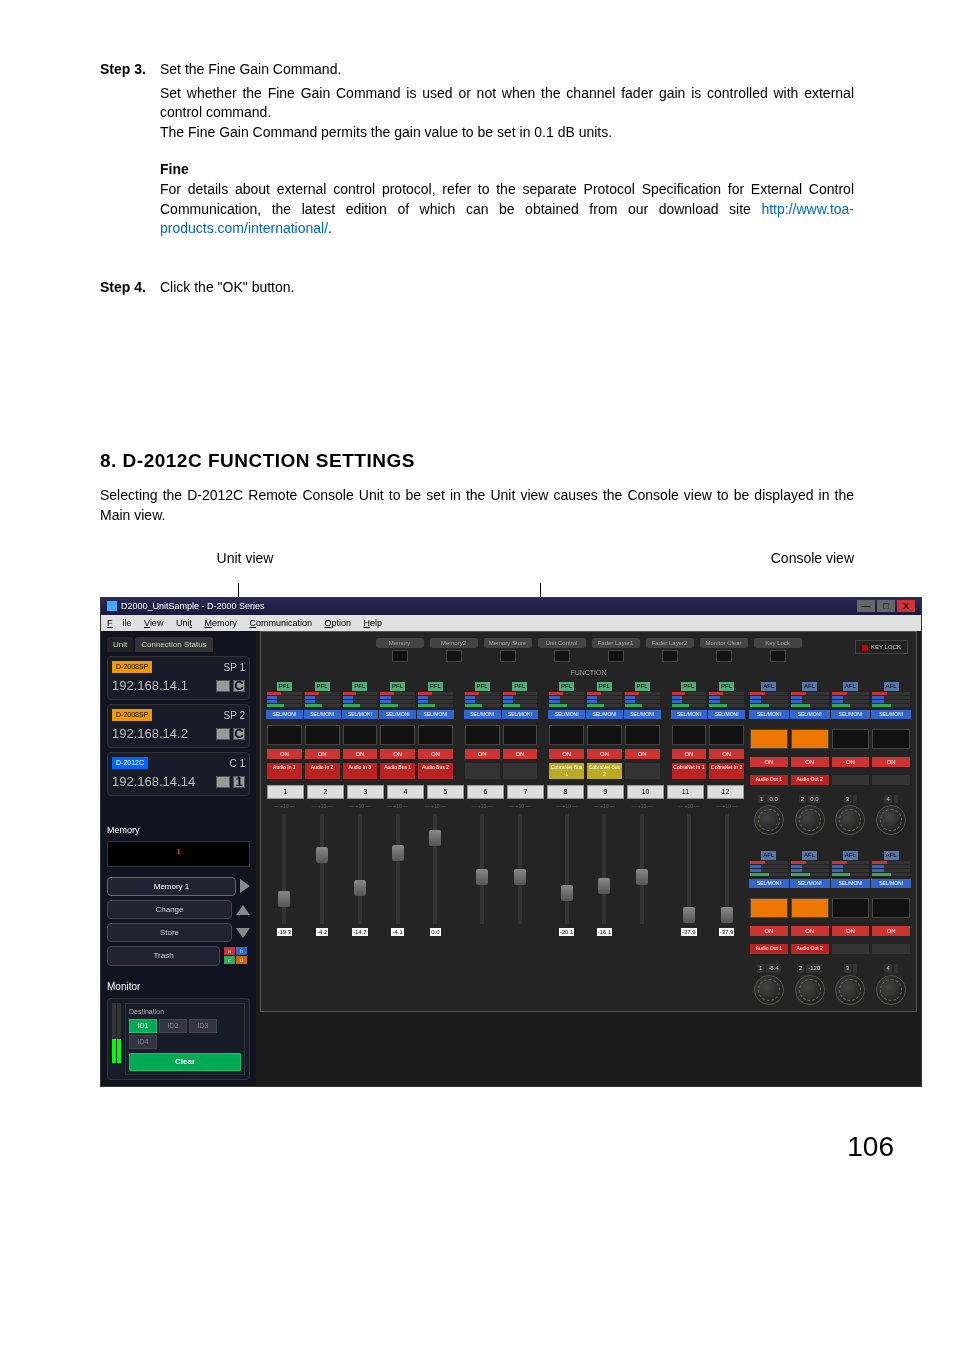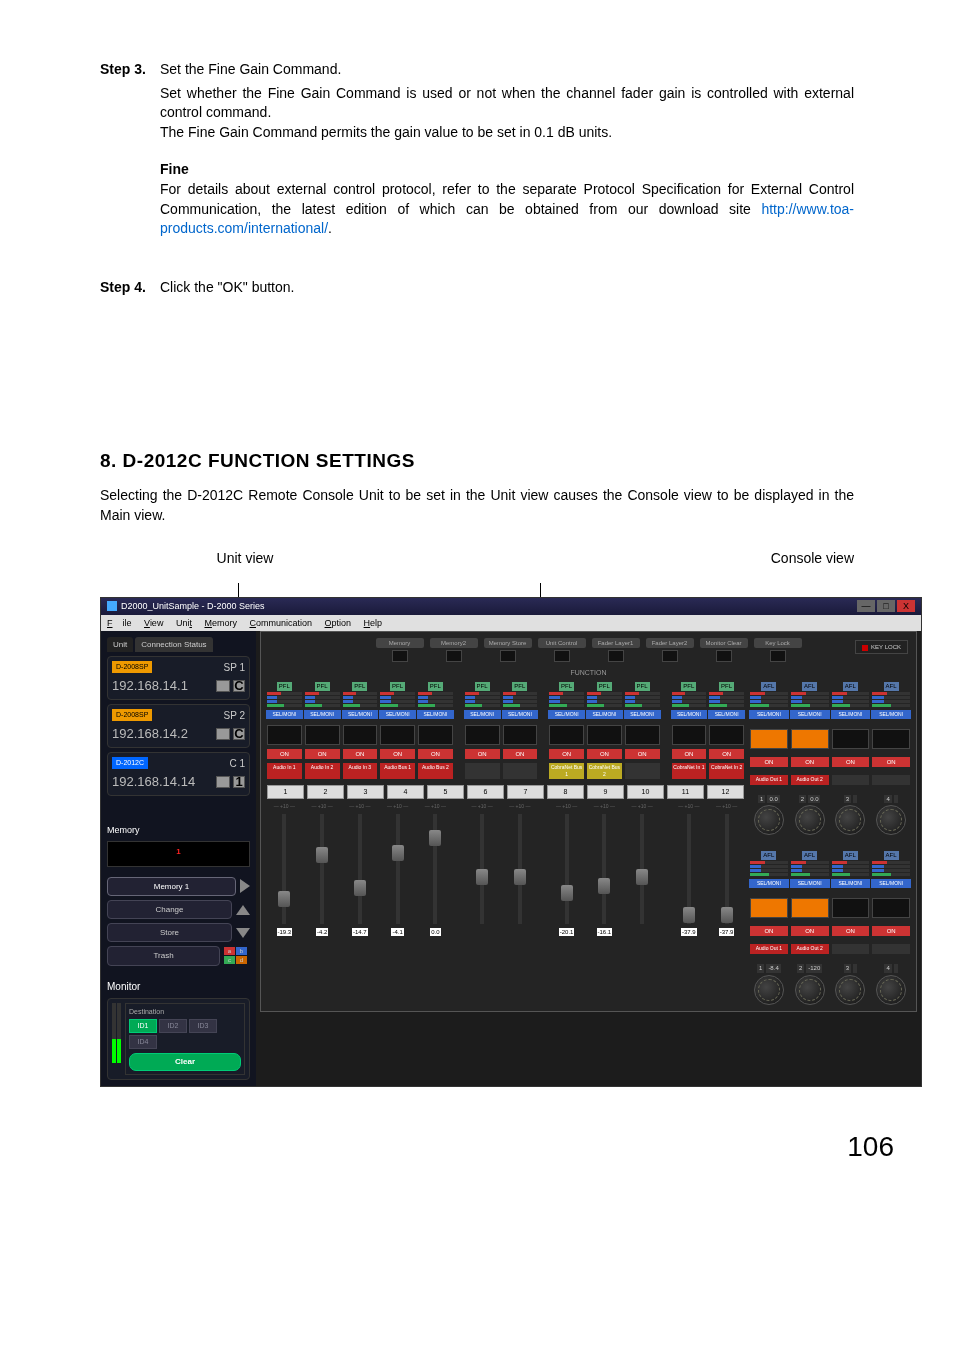--- a/index.html
+++ b/index.html
@@ -82,21 +82,21 @@
   .tbtns span { width:11px; height:8px; font-size:6px; text-align:center; line-height:8px;}
   .monhdr { font-size:10px; color:#fff; margin-top:14px; margin-bottom:4px;}
   .monbox { border:1px solid #333; border-radius:4px; padding:4px; display:flex; gap:4px; background:#181c28;}
   .meters { display:flex; gap:1px;}
   .meters span { width:4px; height:60px; background:linear-gradient(to top,#0f0 40%,#333 40%);}
   .dest { flex:1; border:1px solid #333; padding:3px;}
   .dest .dlbl { font-size:7px; color:#aaa; margin-bottom:3px;}
   .dest .dgrid { display:flex; flex-wrap:wrap; gap:2px;}
   .dest .dgrid span { width:26px; height:12px; background:#334; border:1px solid #445; font-size:7px; text-align:center; line-height:12px; color:#889;}
   .dest .dgrid span.act { background:#0a5; color:#fff; border-color:#0c7;}
-  .dest .clr { margin-top:4px; background:#0a5; color:#fff; border:1px solid #0c7; border-radius:7px; padding:2px; text-align:center; font-size:8px; font-weight:bold;}
+  .dest .clr { margin-top:4px; background:#0a5; color:#fff; border:1px solid #0c7; border-radius:1px; padding:2px; text-align:center; font-size:8px; font-weight:bold;}
 
   .right-pane { flex:1; background:#1c1c1c; }
   .right-pane .tabbar { display:flex; padding:4px 0 0 6px;}
   .right-pane .tabbar .rtab { background:#333; padding:2px 10px; font-size:8px; border-radius:4px 4px 0 0; border:1px solid #555; border-bottom:0;}
   .console { background:#242424; border:1px solid #555; margin:0 4px 4px 4px; padding:6px;}
   .toprow { display:flex; gap:6px; justify-content:center; align-items:center; margin-bottom:6px; flex-wrap:wrap;}
   .toprow .mbox { display:flex; flex-direction:column; align-items:center; gap:2px;}
   .toprow .mbox .mlbl { background:#444; padding:1px 4px; font-size:6px; color:#aaa; min-width:40px; text-align:center; border-radius:2px;}
   .toprow .mbox .mind { width:14px; height:10px; background:#111; border:1px solid #444;}
   .keylock { margin-left:auto; background:#222; border:1px solid #444; padding:2px 6px; font-size:6px; color:#ccc;}

